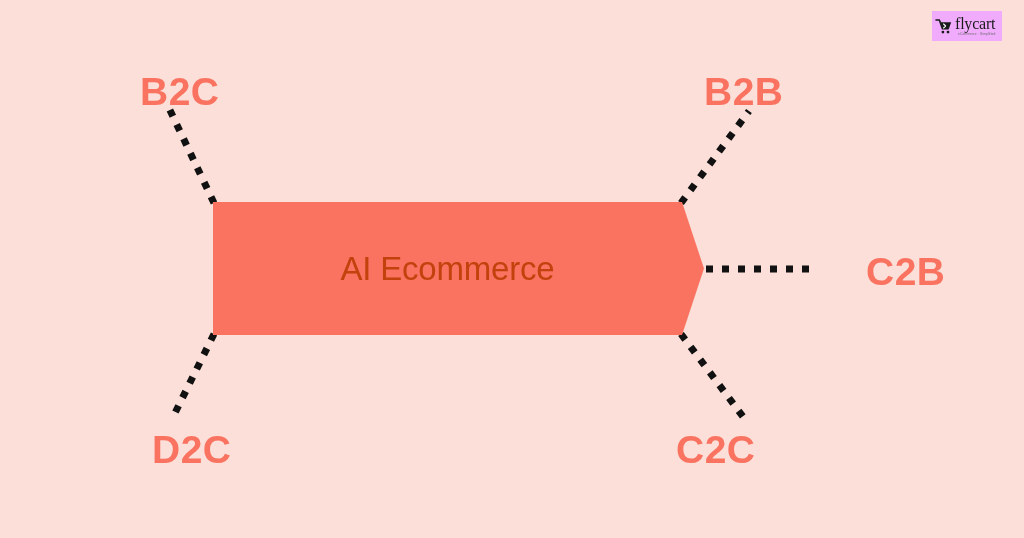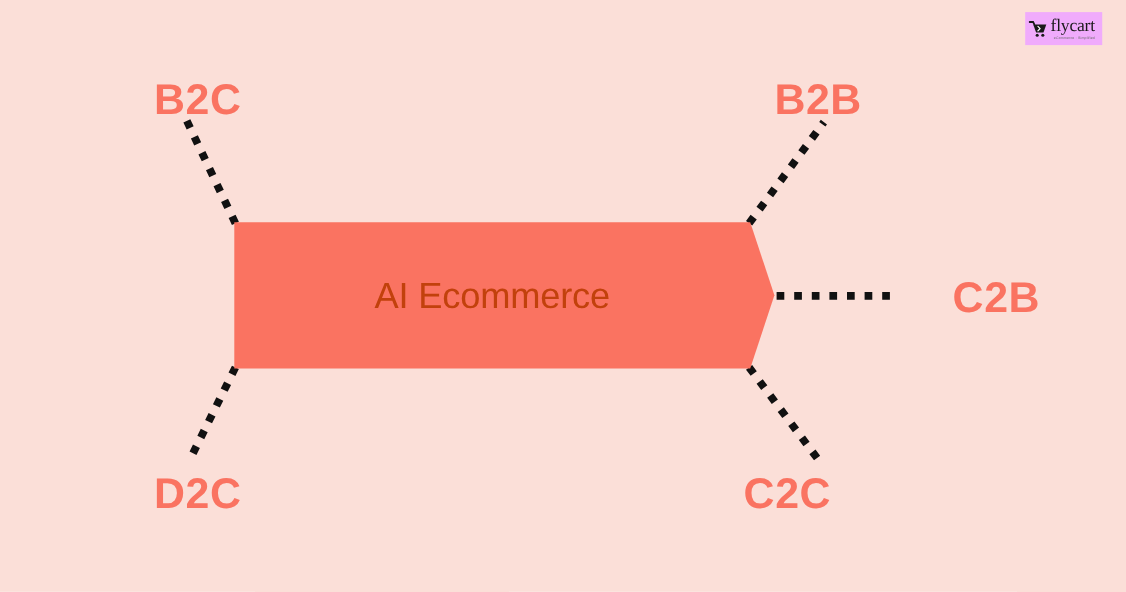--- a/index.html
+++ b/index.html
@@ -31,21 +31,21 @@
     font-weight: bold;
     font-size: 39px;
     letter-spacing: 0.5px;
     white-space: nowrap;
     line-height: 1;
   }
   #label-b2c { left: 140px; top: 72px; }
   #label-b2b { left: 704px; top: 72px; }
   #label-c2b { left: 818px; top: 252px; margin-left: 48px; }
   #label-c2c { left: 676px; top: 430px; }
-  #label-d2c { left: 140px; top: 430px; }
+  #label-d2c { left: 152px; top: 430px; }
 
   #center-label {
     position: absolute;
     left: 213px;
     top: 202px;
     width: 469px;
     height: 133px;
     display: flex;
     align-items: center;
     justify-content: center;

